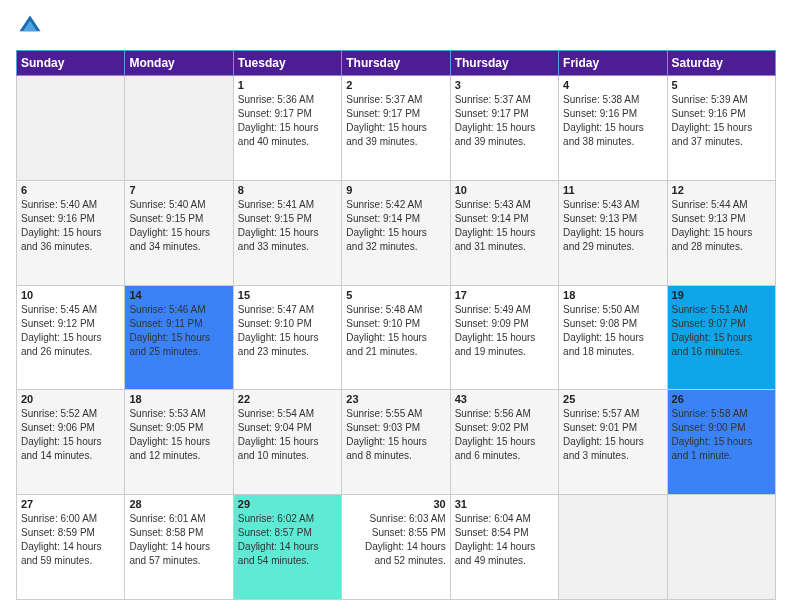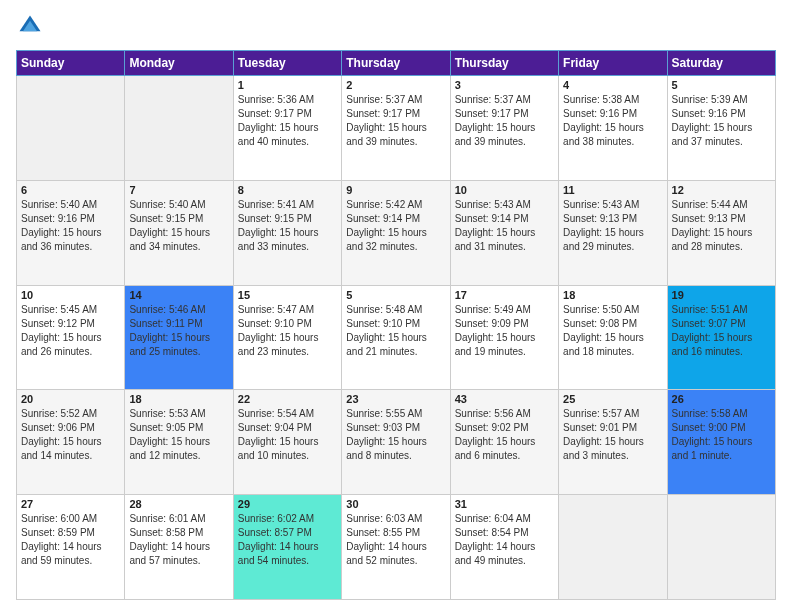--- a/index.html
+++ b/index.html
@@ -248,21 +248,21 @@
             <div class="day-info">Sunrise: 6:00 AM<br>Sunset: 8:59 PM<br>Daylight: 14 hours and 59 minutes.</div>
           </td>
           <td style="background: rgb(255, 255, 255);">
             <span class="day-number">28</span>
             <div class="day-info">Sunrise: 6:01 AM<br>Sunset: 8:58 PM<br>Daylight: 14 hours and 57 minutes.</div>
           </td>
           <td style="background: #5eead4;">
             <span class="day-number">29</span>
             <div class="day-info">Sunrise: 6:02 AM<br>Sunset: 8:57 PM<br>Daylight: 14 hours and 54 minutes.</div>
           </td>
-          <td style="background: rgb(255, 255, 255);">
+          <td style="background: rgb(255, 255, 255); text-align: right;">
             <span class="day-number">30</span>
             <div class="day-info">Sunrise: 6:03 AM<br>Sunset: 8:55 PM<br>Daylight: 14 hours and 52 minutes.</div>
           </td>
           <td style="background: rgb(255, 255, 255);">
             <span class="day-number">31</span>
             <div class="day-info">Sunrise: 6:04 AM<br>Sunset: 8:54 PM<br>Daylight: 14 hours and 49 minutes.</div>
           </td>
           <td class="empty-cell" style="background: rgb(238, 238, 238);"></td>
           <td class="empty-cell" style="background: rgb(238, 238, 238);"></td>
         </tr>

